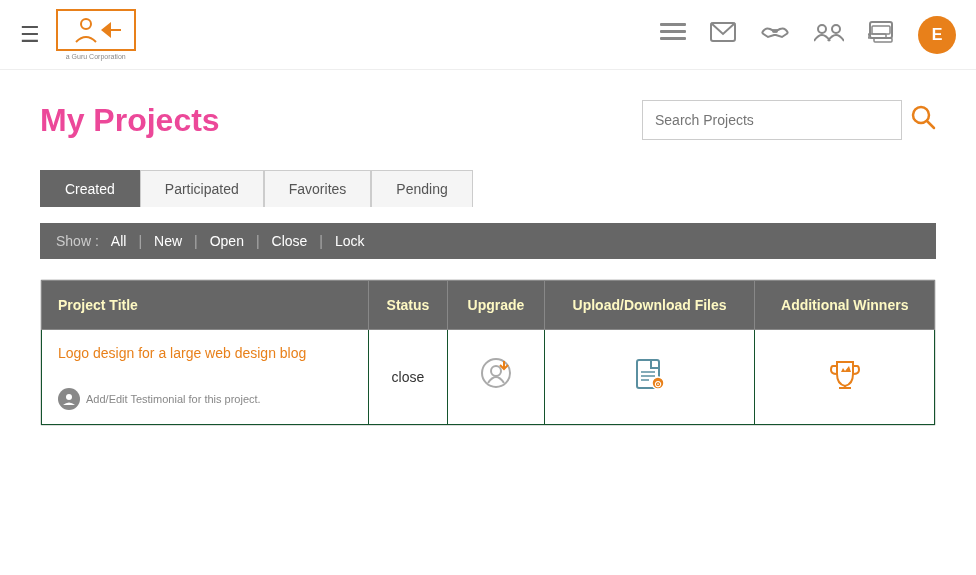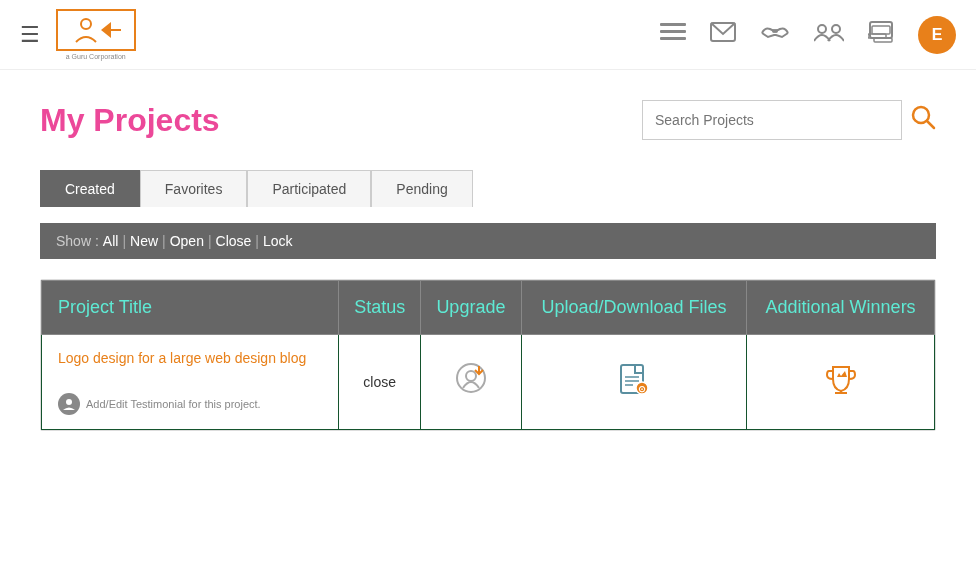--- a/index.html
+++ b/index.html
@@ -128,21 +128,21 @@
     }
 
     
     .filter-bar {
       background: #666;
       color: #fff;
       padding: 10px 16px;
       font-size: 14px;
       display: flex;
       align-items: flex-start;
-      gap: 4px;
+      gap: 12px;
       margin-bottom: 20px;
     }
     .filter-bar .label {
       color: #ccc;
     }
     .filter-link {
       color: #fff;
       text-decoration: none;
       cursor: pointer;
     }
@@ -154,25 +154,25 @@
     }
 
     
     .projects-table {
       width: 100%;
       border-collapse: collapse;
       border: 1px solid #ddd;
     }
     .projects-table th {
       background: #666;
-      color: #5eead4;
+      color: #fef9c3;
       padding: 16px 12px;
       text-align: center;
-      font-size: 18px;
-      font-weight: normal;
+      font-size: 14px;
+      font-weight: bold;
       border: 1px solid #888;
     }
     .projects-table th.left {
       text-align: left;
       padding-left: 16px;
     }
     .projects-table td {
       padding: 14px 12px;
       border: 1px solid #14532d;
       text-align: center;
@@ -313,22 +313,22 @@
         <svg width="26" height="26" viewBox="0 0 26 26" fill="none">
           <circle cx="11" cy="11" r="8" stroke="#e8801a" stroke-width="2.5" fill="none"></circle>
           <line x1="17" y1="17" x2="24" y2="24" stroke="#e8801a" stroke-width="2.5" stroke-linecap="round"></line>
         </svg>
       </button>
     </div>
   </div>
 
   <div class="tabs">
     <div class="tab active">Created</div>
+    <div class="tab">Participated</div>
     <div class="tab">Favorites</div>
-    <div class="tab">Participated</div>
     <div class="tab">Pending</div>
   </div>
 
   <div class="filter-bar">
     <span class="label">Show :</span>
     <span class="filter-link active">All</span>
     <span class="filter-sep">|</span>
     <span class="filter-link">New</span>
     <span class="filter-sep">|</span>
     <span class="filter-link">Open</span>

